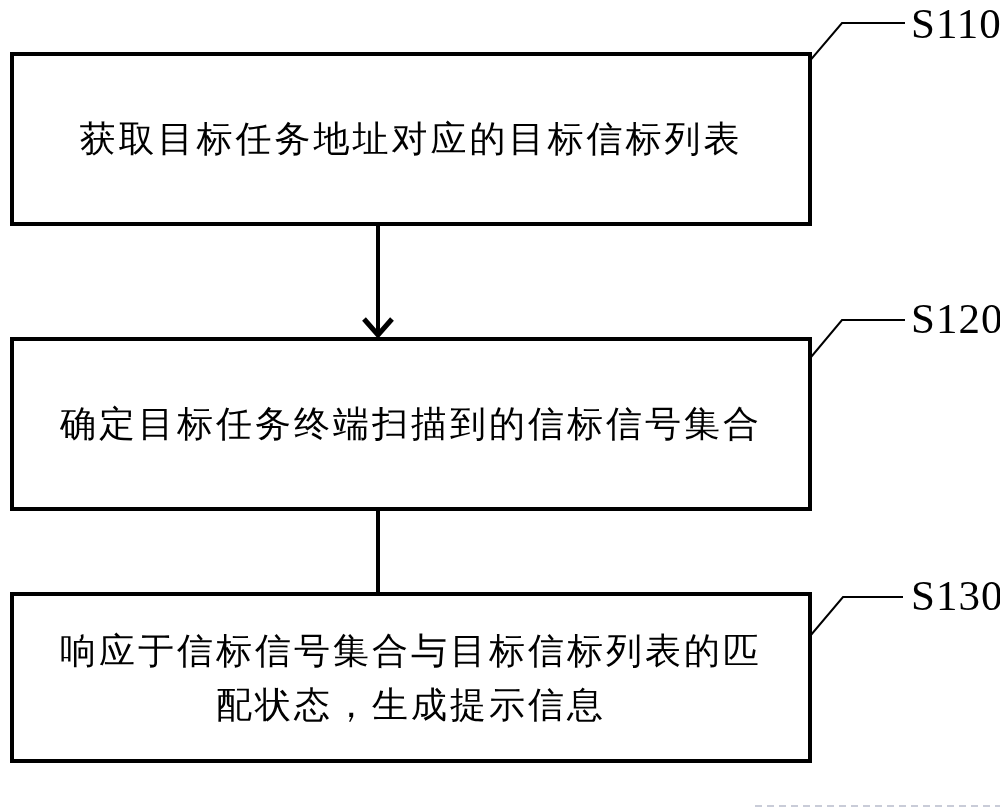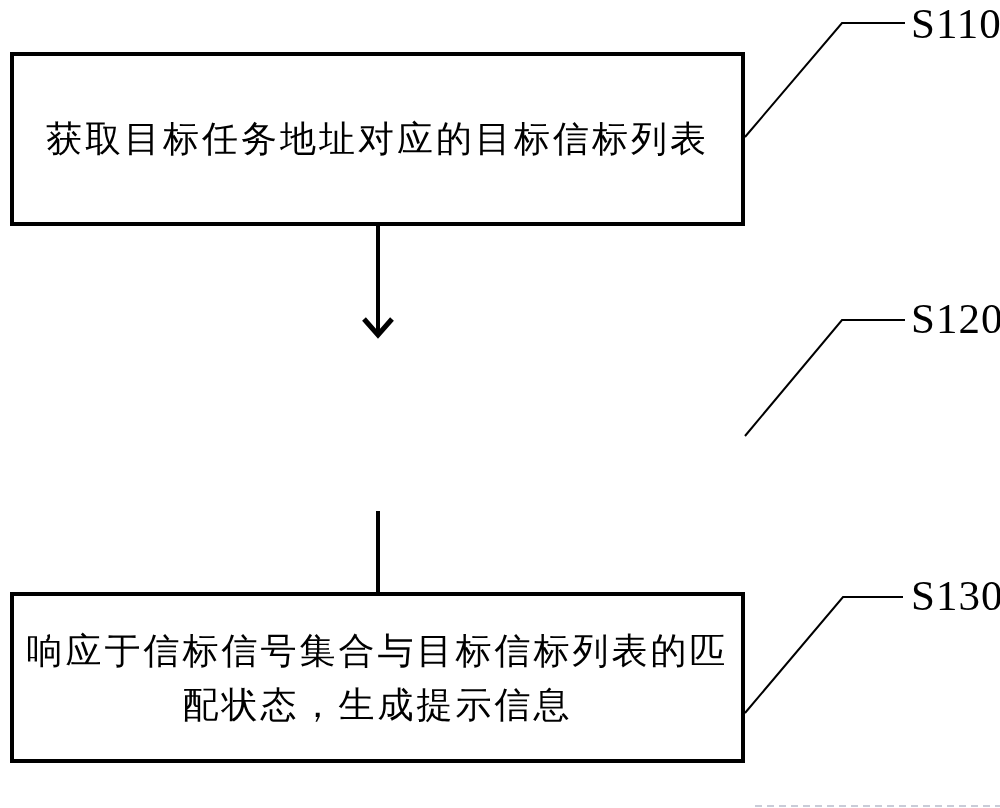--- a/index.html
+++ b/index.html
@@ -20,21 +20,21 @@
     position: absolute;
     left: 0;
     top: 0;
     width: 1000px;
     height: 808px;
     pointer-events: none;
   }
   .step-box {
     position: absolute;
     left: 10px;
-    width: 735px;
+    width: 802px;
     border: 4px solid #000000;
     box-sizing: border-box;
     background: #ffffff;
     display: flex;
     align-items: center;
     justify-content: center;
   }
   .step-box.box-1 { top: 52px;  height: 174px; }
   .step-box.box-2 { top: 337px; height: 174px; }
   .step-box.box-3 { top: 592px; height: 171px; }
@@ -76,20 +76,23 @@
 
     <polyline points="745,713 843,597 903,597" fill="none" stroke="#000000" stroke-width="2"></polyline>
 
     <line x1="755" y1="806" x2="1000" y2="806" stroke="#c9ccd8" stroke-width="2" stroke-dasharray="7 5"></line>
   </svg>
 
   <div class="step-box box-1">
     <div class="step-text">获取目标任务地址对应的目标信标列表</div>
   </div>
 
+  <div class="step-box box-2">
+    <div class="step-text">确定目标任务终端扫描到的信标信号集合</div>
+  </div>
 
   <div class="step-box box-3">
     <div class="step-text">响应于信标信号集合与目标信标列表的匹
 配状态，生成提示信息</div>
   </div>
 
   <div class="step-label label-1">S110</div>
 
   <div class="step-label label-2">S120</div>
 

